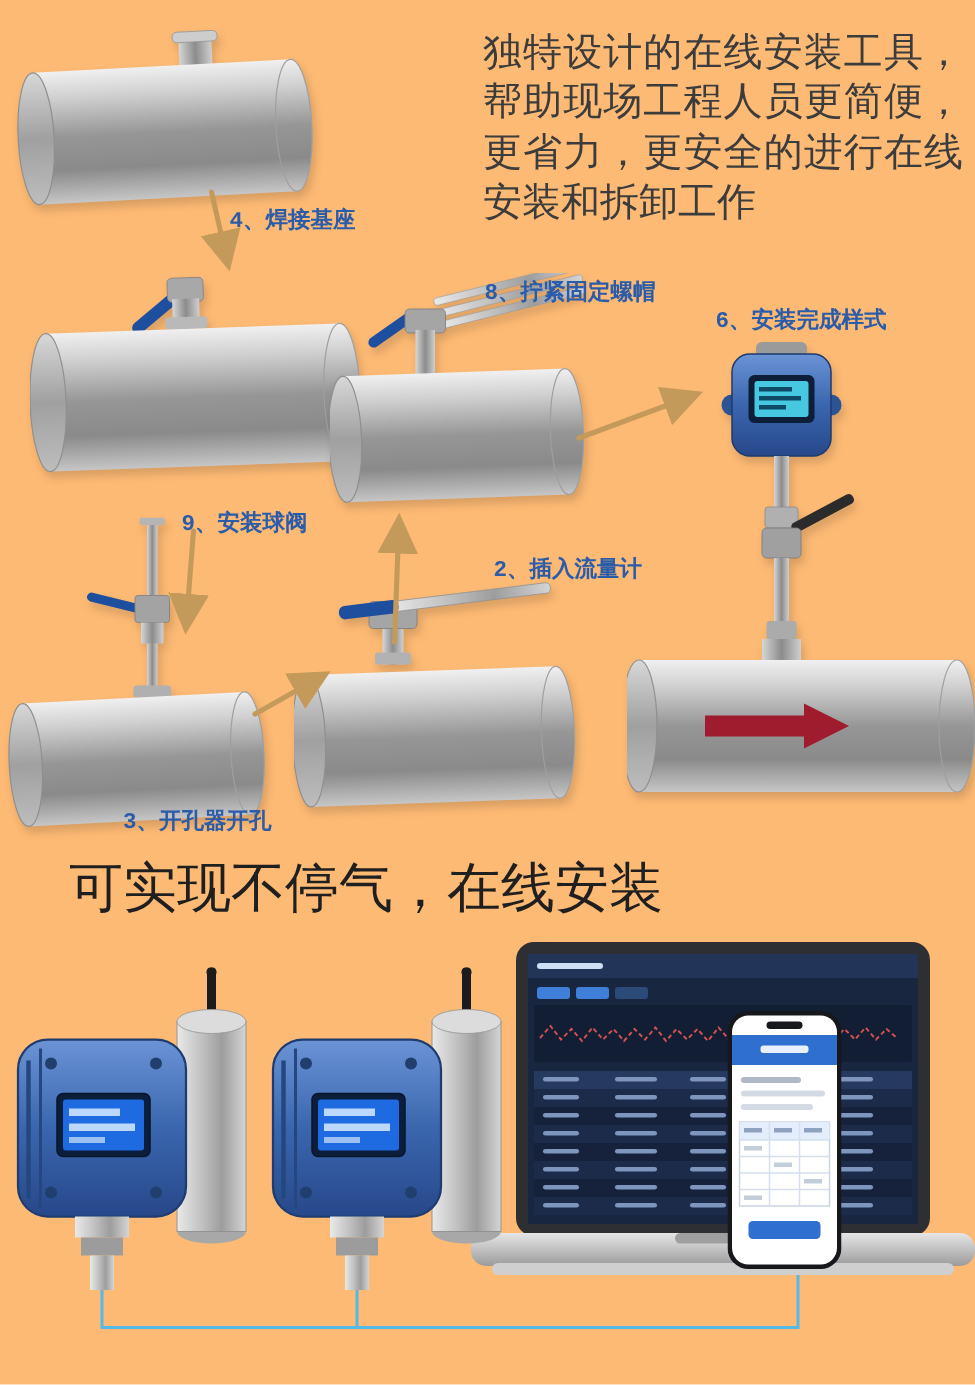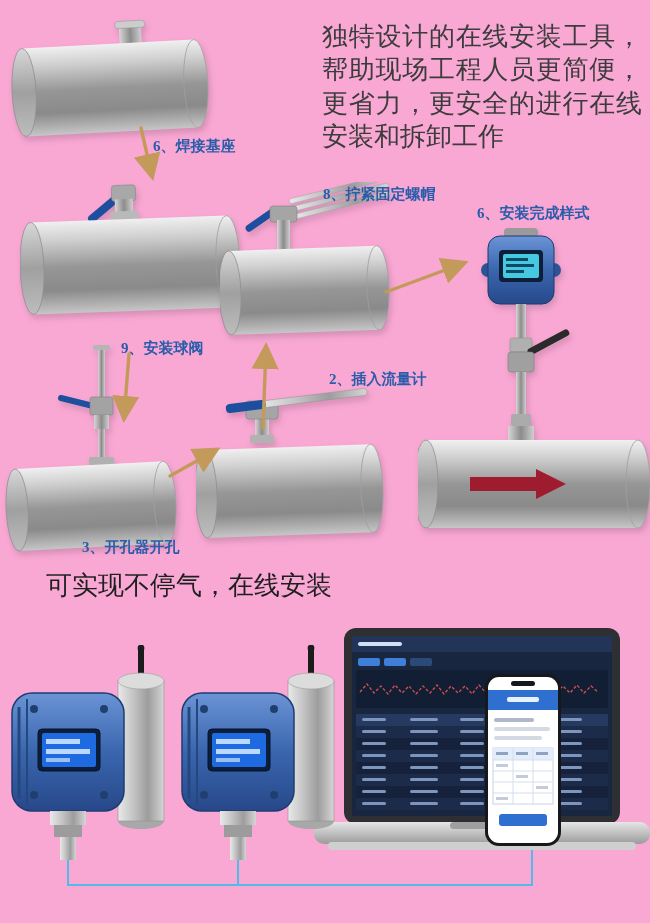--- a/index.html
+++ b/index.html
@@ -1,29 +1,29 @@
 <!DOCTYPE html>
 <html><head>
 <meta charset="utf-8">
 <style>
   html,body{margin:0;padding:0;background:#fff;}
   .page{
-    position:relative;width:650px;height:923px;background:#f9a8d4;overflow:hidden;
-    font-family:Liberation Serif, serif;
+    position:relative;width:650px;height:923px;background:#fdba74;overflow:hidden;
+    font-family:Liberation Mono, monospace;
   }
   .abs{position:absolute;}
   .intro{
     position:absolute;left:322px;top:20px;width:320px;margin:0;
     font-size:26px;line-height:1.28;color:#3c3c3c;font-weight:500;text-align:justify;
   }
   .step-label{
     position:absolute;font-size:15px;font-weight:700;color:#2a5caa;white-space:nowrap;
   }
   .caption{
-    position:absolute;margin:0;font-size:26px;font-weight:500;color:#1f1f1f;white-space:nowrap;
+    position:absolute;margin:0;font-size:36px;font-weight:500;color:#1f1f1f;white-space:nowrap;
   }
   .fig{position:absolute;filter:drop-shadow(2px 4px 3px rgba(0,0,0,0.15));}
   .overlay{position:absolute;pointer-events:none;}
 </style>
 </head>
 <body>
 
 <div class="page">
 
   <svg width="0" height="0" style="position:absolute" aria-hidden="true">
@@ -185,21 +185,21 @@
     </defs>
     <g stroke="#c49a5b" stroke-width="3.4" fill="none" stroke-linecap="round" marker-end="url(#arrowHead)">
       <path d="M141,128 L152,176"></path>
       <path d="M129,354 L124,418"></path>
       <path d="M170,476 L216,450"></path>
       <path d="M263,428 L266,347"></path>
       <path d="M386,292 L464,263"></path>
     </g>
   </svg>
 
-  <span class="step-label" style="left:153px;top:137px">6、焊接基座</span>
+  <span class="step-label" style="left:153px;top:137px">4、焊接基座</span>
   <span class="step-label" style="left:121px;top:339px">9、安装球阀</span>
   <span class="step-label" style="left:82px;top:538px">3、开孔器开孔</span>
   <span class="step-label" style="left:329px;top:370px">2、插入流量计</span>
   <span class="step-label" style="left:323px;top:185px">8、拧紧固定螺帽</span>
   <span class="step-label" style="left:477px;top:204px">6、安装完成样式</span>
 
   <h2 class="caption" style="left:46px;top:568px">可实现不停气，在线安装</h2>
 
   <svg class="overlay" width="650" height="105" style="left:0;top:815px">
     <g stroke="#54b8e8" stroke-width="2" fill="none">

